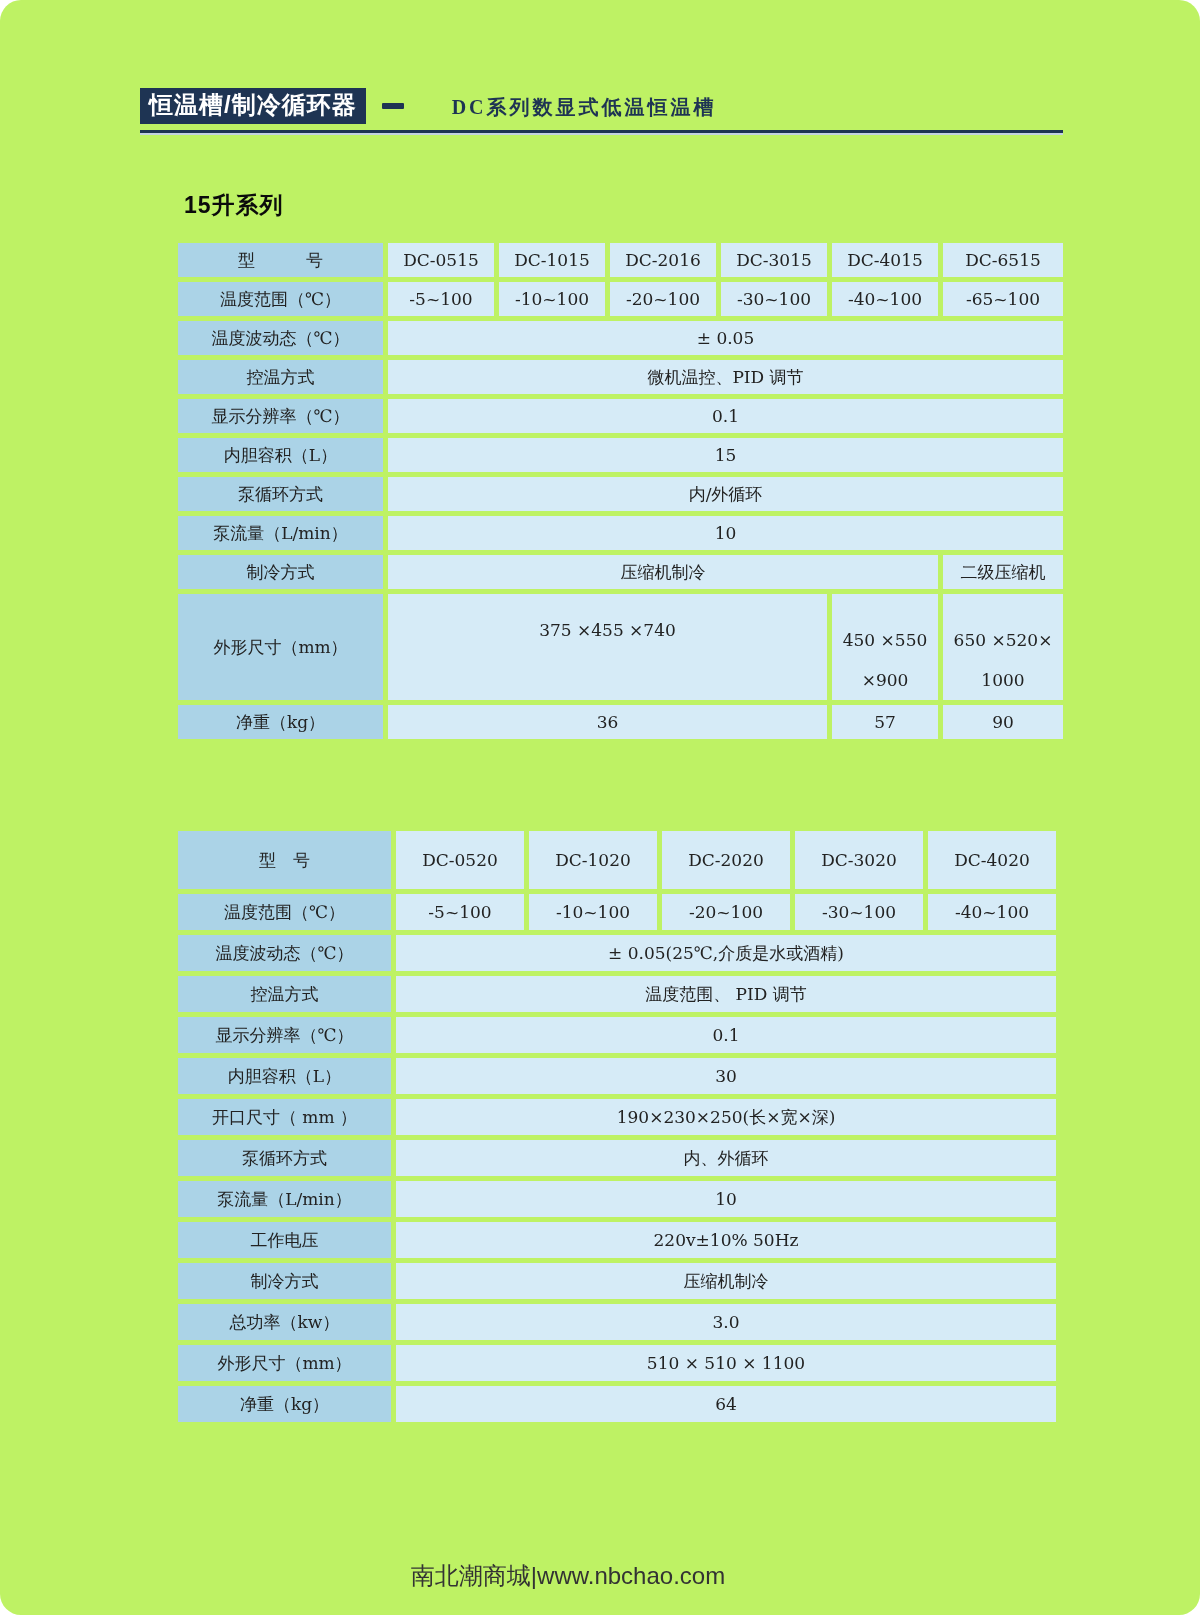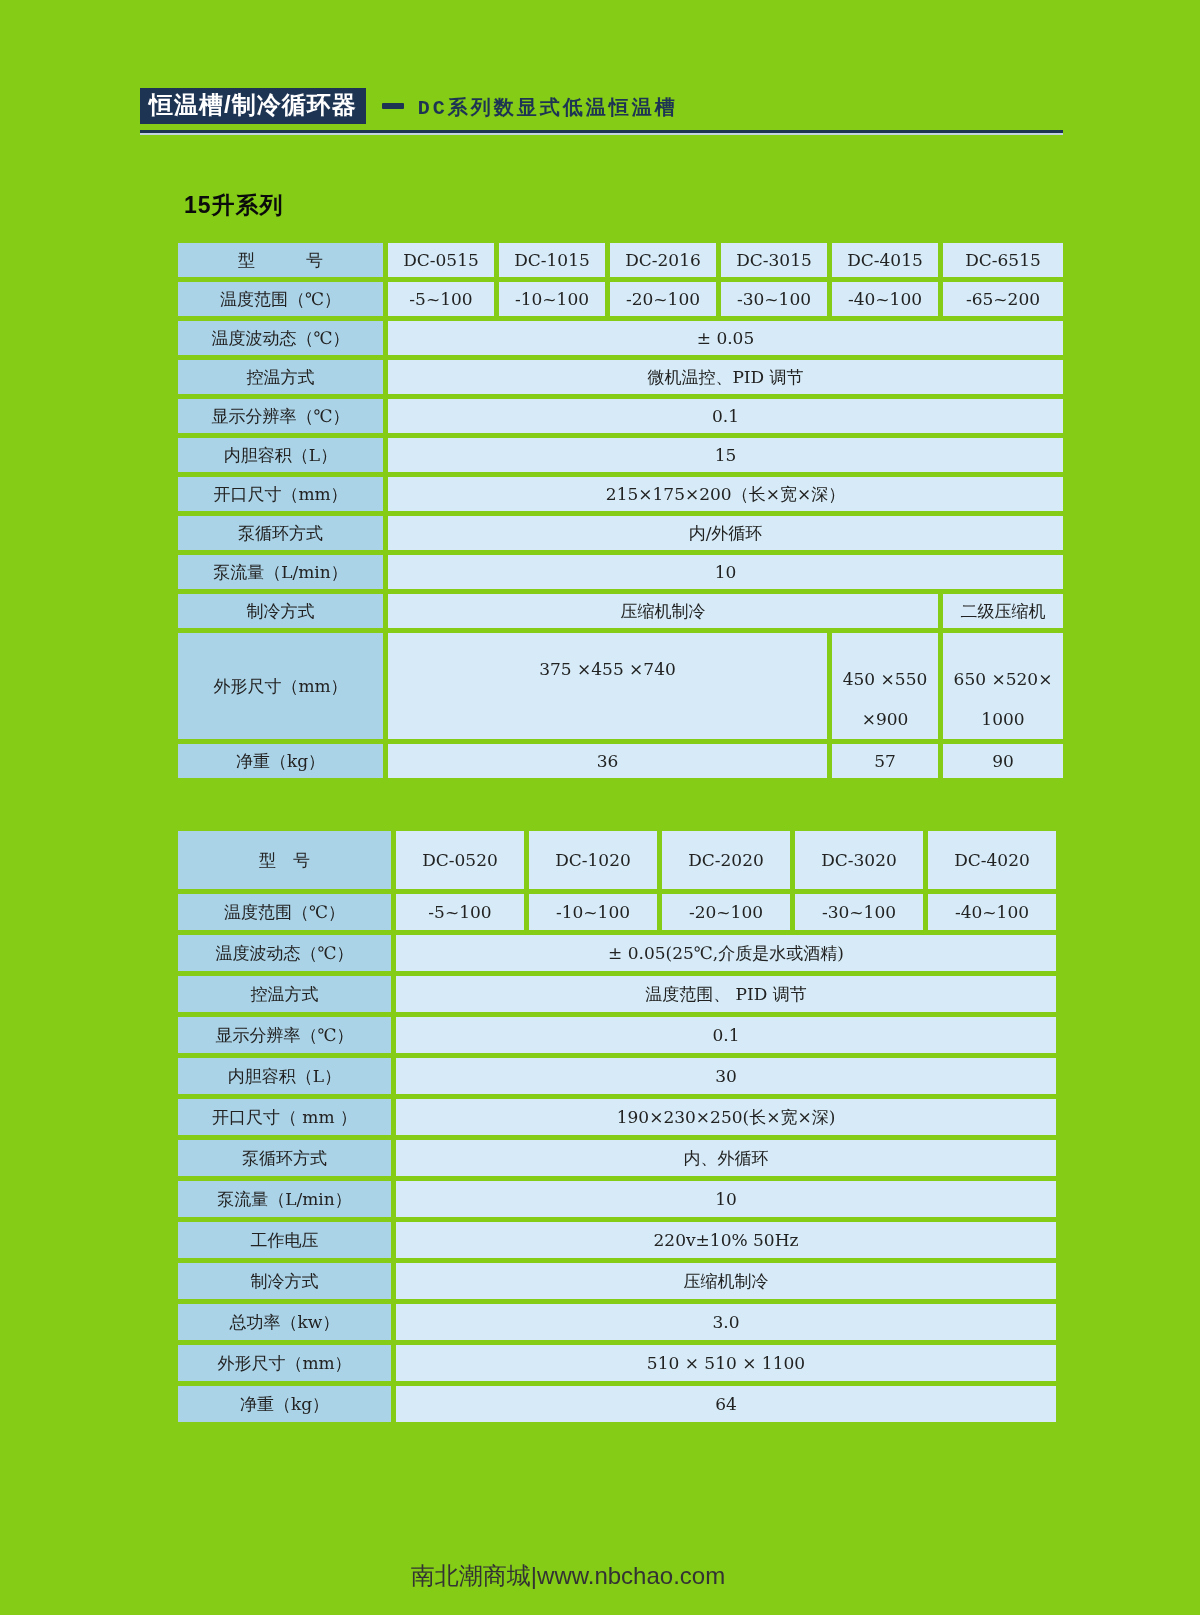--- a/index.html
+++ b/index.html
@@ -1,27 +1,27 @@
 <!DOCTYPE html>
 <html><head>
 <meta charset="utf-8">
 <style>
   html,body{margin:0;padding:0;background:#ffffff;}
-  .page{position:relative;width:1200px;height:1615px;background:#84cc16;overflow:hidden;
-        font-family:"DejaVu Serif","Liberation Serif",serif;color:#1c1c1c;}
+  .page{position:relative;width:1200px;height:1615px;background:#bef264;overflow:hidden;
+        font-family:"DejaVu Serif","Liberation Serif",serif;color:#1c1c1c;border-radius:21px;}
 
   
   .hdr{position:absolute;left:140px;top:88px;width:923px;}
   .hdr-row{display:flex;align-items:center;}
   .badge{display:inline-block;background:#1e3453;color:#ffffff;
          font-family:"Liberation Sans",sans-serif;font-weight:bold;
          font-size:24px;line-height:1;padding:5px 9px 7px 9px;letter-spacing:1px;}
   .hdr-dash{width:22px;height:6px;background:#1e3453;margin:0 14px 0 16px;border-radius:1px;}
-  .hdr-sub{color:#1e3453;font-family:Liberation Mono, monospace;font-weight:bold;
-           font-size:20px;letter-spacing:3px;padding-top:2px;}
+  .hdr-sub{color:#1e3453;font-family:Liberation Serif, serif;font-weight:bold;
+           font-size:20px;letter-spacing:3px;padding-top:2px;margin-left:34px;}
   .hdr-rule{margin-top:6px;height:3px;background:#1e3453;}
   .hdr-rule2{height:2px;background:#c3d2e0;}
 
   
   .sec-title{position:absolute;left:184px;font-family:"Liberation Sans",sans-serif;
              font-weight:bold;font-size:23px;color:#0b0b0b;letter-spacing:1px;text-align:center;}
   #sec1{top:190px;}
   #sec2{top:830px;}
 
   
@@ -83,41 +83,37 @@
       <td class="val">DC-4015</td>
       <td class="val">DC-6515</td>
     </tr>
     <tr>
       <td class="lbl">温度范围（℃）</td>
       <td class="val">-5~100</td>
       <td class="val">-10~100</td>
       <td class="val">-20~100</td>
       <td class="val">-30~100</td>
       <td class="val">-40~100</td>
-      <td class="val">-65~200</td>
+      <td class="val">-65~100</td>
     </tr>
     <tr>
       <td class="lbl">温度波动态（℃）</td>
       <td class="val" colspan="6">±  0.05</td>
     </tr>
     <tr>
       <td class="lbl">控温方式</td>
       <td class="val" colspan="6">微机温控、PID 调节</td>
     </tr>
     <tr>
       <td class="lbl">显示分辨率（℃）</td>
       <td class="val" colspan="6">0.1</td>
     </tr>
     <tr>
       <td class="lbl">内胆容积（L）</td>
       <td class="val" colspan="6">15</td>
-    </tr>
-    <tr>
-      <td class="lbl">开口尺寸（mm）</td>
-      <td class="val" colspan="6">215×175×200（长×宽×深）</td>
     </tr>
     <tr>
       <td class="lbl">泵循环方式</td>
       <td class="val" colspan="6">内/外循环</td>
     </tr>
     <tr>
       <td class="lbl">泵流量（L/min）</td>
       <td class="val" colspan="6">10</td>
     </tr>
     <tr>

